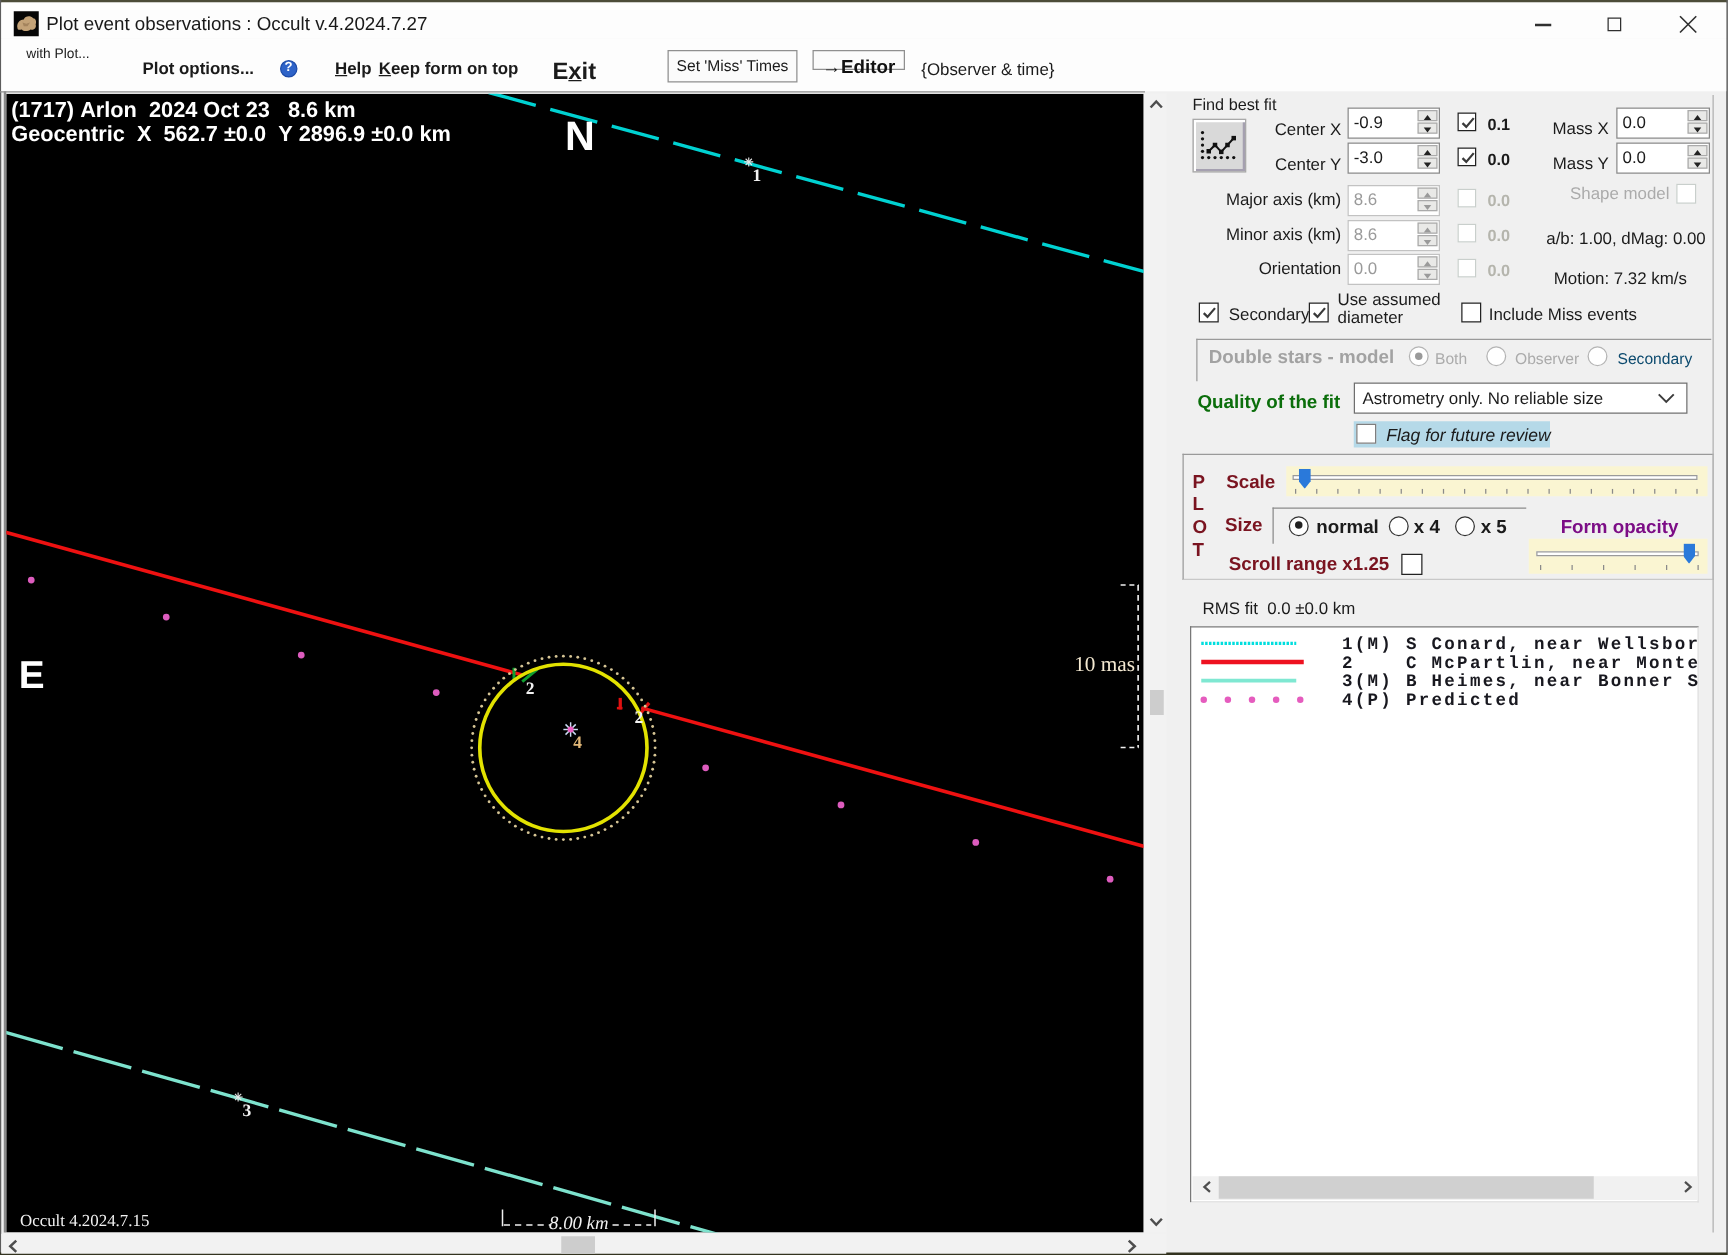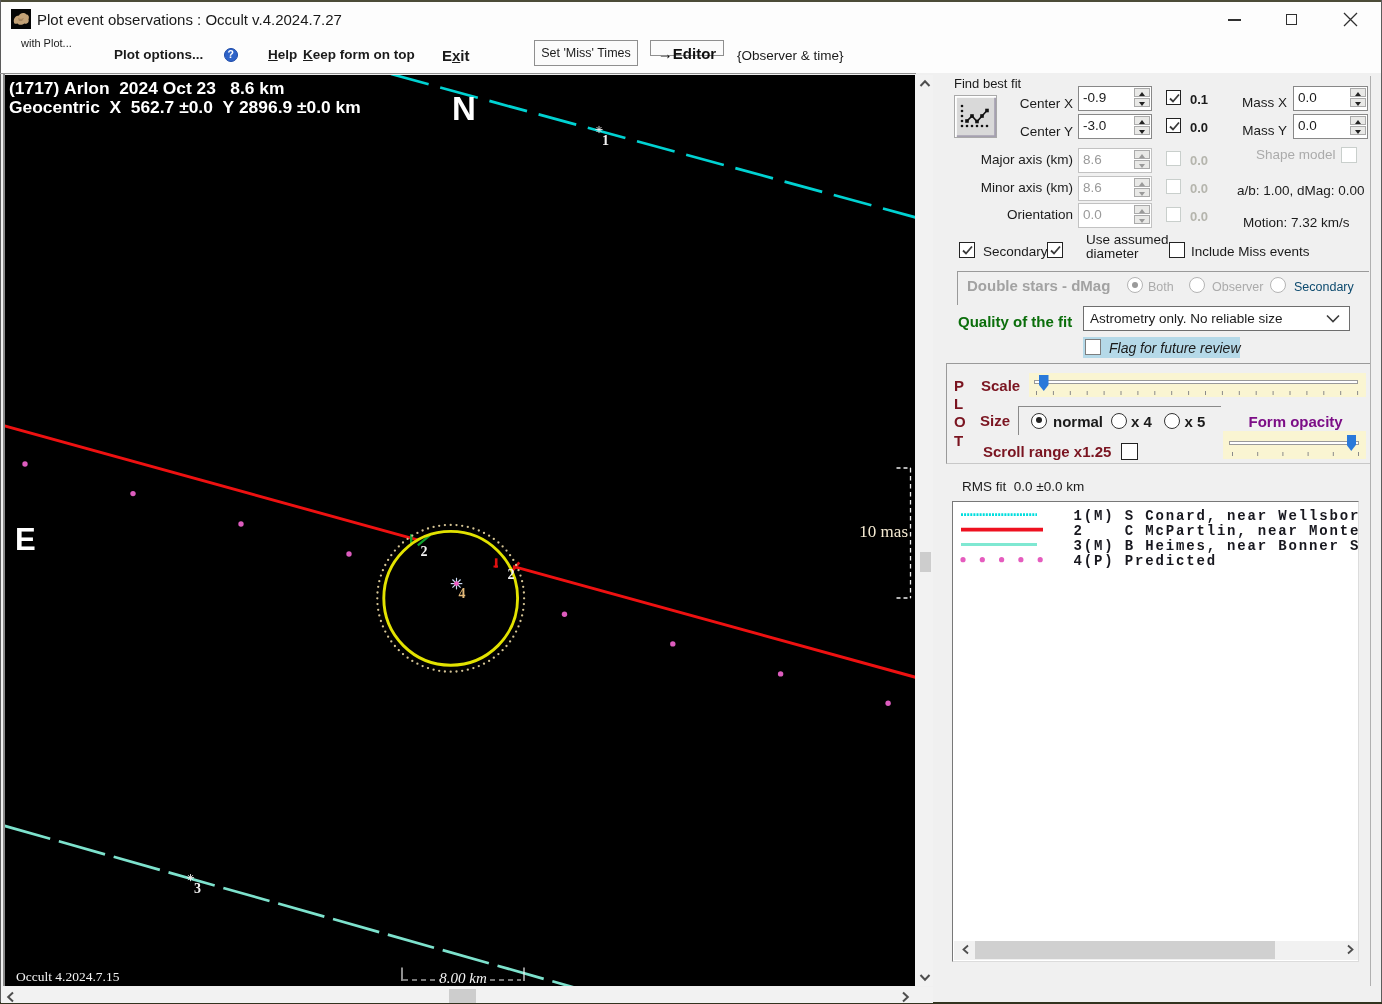--- a/index.html
+++ b/index.html
@@ -49,21 +49,21 @@
  <path d="M1,1 L14,14 M14,1 L1,14" stroke="#303030" stroke-width="1.3"></path>
 </svg>
 
 <div class="abs" style="left:1px;top:31px;width:1380px;height:41.5px;background:#fdfdfd;"></div>
 <div class="lbl" style="left:21px;top:37px;font-size:11px;font-weight:400;">with Plot...</div>
 <div class="lbl" style="left:114px;top:47px;font-size:13.5px;font-weight:600;">Plot options...</div>
 <div class="abs" style="left:224px;top:47.5px;width:14px;height:14px;border-radius:50%;background:#2e63c8;border:1px solid #1c4aa8;box-sizing:border-box;"></div>
 <div class="abs" style="left:227.5px;top:48px;font-size:10.5px;color:#fff;font-weight:bold;">?</div>
 <div class="lbl" style="left:244px;top:47px;font-size:13.5px;font-weight:700;margin-left:24px;"><u>H</u>elp</div>
 <div class="lbl" style="left:303px;top:47px;font-size:13.5px;font-weight:600;"><u>K</u>eep form on top</div>
-<div class="lbl" style="left:442px;top:47px;font-size:15px;font-weight:600;">E<u>x</u>it</div>
+<div class="lbl" style="left:442px;top:47px;font-size:19px;font-weight:600;">E<u>x</u>it</div>
 <div class="abs" style="left:534px;top:40px;width:104px;height:26px;background:#fbfbfb;border:1px solid #8f8f8f;box-sizing:border-box;text-align:center;line-height:24px;font-size:12.5px;color:#1b1b1b;">Set 'Miss' Times</div>
 <div class="abs" style="left:650px;top:40px;width:74px;height:16px;background:#fbfbfb;border:1px solid #8f8f8f;box-sizing:border-box;text-align:center;line-height:26px;font-size:15px;font-weight:bold;color:#111;">→Editor</div>
 <div class="lbl" style="left:737px;top:48px;font-size:13.5px;">{Observer &amp; time}</div>
 
 <div class="abs" style="left:3.2px;top:73px;width:1.6px;height:913px;background:#8a8a8a;"></div>
 <div class="abs" style="left:0;top:72.6px;width:916px;height:1.4px;background:#909090;"></div>
 
 <svg class="abs" style="left:5px;top:75px;" width="910" height="911" viewBox="5 75 910 911">
 <rect x="5" y="75" width="910" height="911" fill="#000"></rect>
 
@@ -378,25 +378,25 @@
     <svg width="15" height="15">
       <path d="M3,7.5 L6,10.5 L12,3.5" fill="none" stroke="#3a3a3a" stroke-width="1.8"></path>
     </svg>
   </div>
 <div class="lbl" style="left:983px;top:243.5px;font-size:13.5px;">Secondary</div>
 <div class="cb" style="left:1047px;top:242px;width:16px;height:16px;">
     <svg width="15" height="15">
       <path d="M3,7.5 L6,10.5 L12,3.5" fill="none" stroke="#3a3a3a" stroke-width="1.8"></path>
     </svg>
   </div>
-<div class="lbl" style="left:1070px;top:232.5px;font-size:13.5px;line-height:14.5px;margin-left:16px;">Use assumed<br>diameter</div>
+<div class="lbl" style="left:1070px;top:232.5px;font-size:13.5px;line-height:14.5px;">Use assumed<br>diameter</div>
 <div class="cb" style="left:1169px;top:242px;width:16px;height:16px;"></div>
 <div class="lbl" style="left:1191px;top:243.5px;font-size:13.5px;">Include Miss events</div>
 <div class="grp-top" style="left:957px;top:270.5px;width:411px;height:33px;"></div>
-<div class="lbl" style="left:967px;top:277px;font-size:15px;font-weight:bold;color:#a2a2a2;">Double stars - dMag</div>
+<div class="lbl" style="left:967px;top:277px;font-size:15px;font-weight:bold;color:#a2a2a2;">Double stars - model</div>
 <div class="radio gr" style="left:1127px;top:277px;">
     <span class="rdot"></span>
   </div>
 <div class="lbl" style="left:1148px;top:279.5px;color:#ababab;font-size:12.5px;">Both</div>
 <div class="radio gr" style="left:1189px;top:277px;"></div>
 <div class="lbl" style="left:1212px;top:279.5px;color:#ababab;font-size:12.5px;">Observer</div>
 <div class="radio gr" style="left:1270px;top:277px;"></div>
 <div class="lbl" style="left:1294px;top:279.5px;color:#0c4a6e;font-size:12.5px;">Secondary</div>
 <div class="lbl" style="left:958px;top:313px;font-size:15px;font-weight:bold;color:#0b6e0b;">Quality of the fit</div>
 <div class="abs" style="left:1083px;top:306px;width:267px;height:25px;background:#fff;border:1.5px solid #6e6e6e;box-sizing:border-box;">

